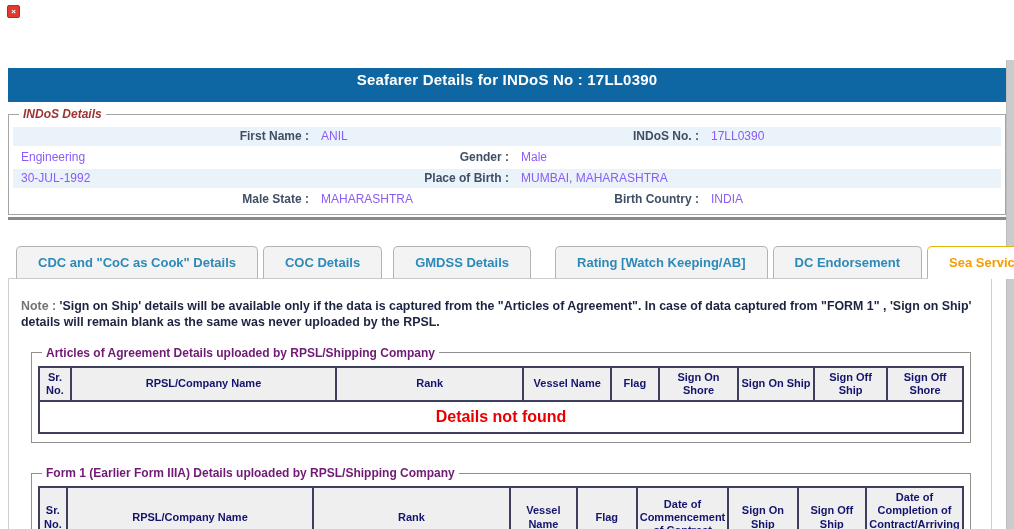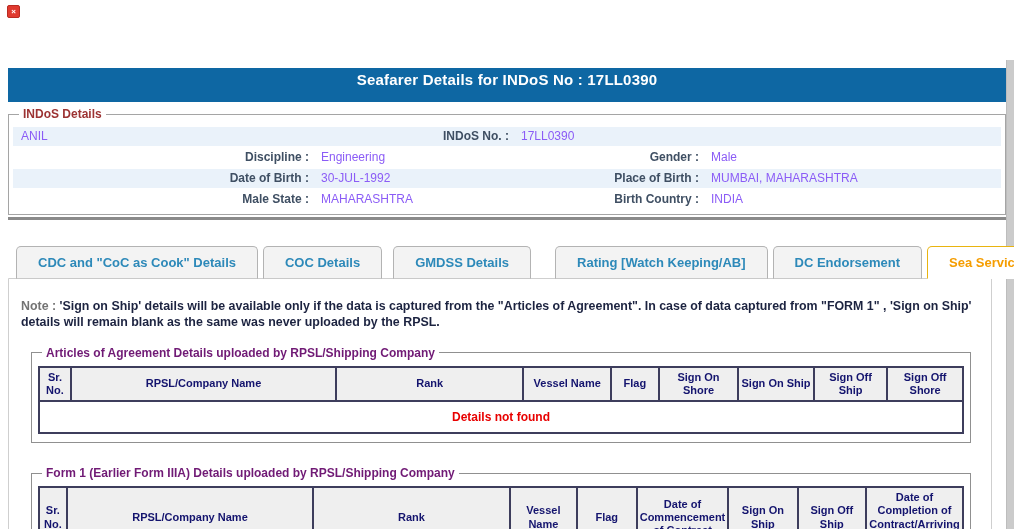--- a/index.html
+++ b/index.html
@@ -28,21 +28,21 @@
   .title-bar {
     height:34px; background:#0e67a3; color:#fff; text-align:center;
     font-weight:bold; font-size:15px; line-height:24px; letter-spacing:.2px;
   }
 
   
   fieldset.box {
     border:1px solid #a5a5a5; margin:5px 0 0 0; padding:6px 2px 3px 2px;
   }
   fieldset.box legend {
-    color:#9c3333; font-weight:bold; font-size:12px; margin-left:8px; padding:0 4px;
+    color:#9c3333; font-weight:bold; font-size:12px; margin-left:8px; padding:0 4px;font-style:italic;
   }
   .divider { height:3px; background:#8a8a8a; margin-top:2px; }
 
   .info-row {
     display:grid; grid-template-columns:300px 200px 190px 1fr;
     height:19px; line-height:19px; font-size:12px; margin:0 2px 2px 2px;
   }
   .info-row.alt { background:#eaf2fa; }
   .info-label { text-align:right; font-weight:bold; color:#3f4f63; padding-right:4px; white-space:nowrap; }
   .info-value { text-align:left; color:#8b5cf6; padding-left:8px; white-space:nowrap; }
@@ -87,21 +87,21 @@
 
   table.grid {
     border-collapse:collapse; margin:2px auto 2px auto; table-layout:fixed;
   }
   table.grid th, table.grid td { border:2px solid #3d3d5c; }
   table.grid th {
     background:#efefef; color:#14146e; font-weight:bold; font-size:11px;
     text-align:center; padding:3px 2px; line-height:1.2;
   }
   td.empty-msg {
-    color:#e80000; font-weight:bold; font-size:12px; text-align:center;
+    color:#e80000; font-weight:bold; font-size:16px; text-align:center;
     padding:2px; height:32px; background:#fff;
   }
   table.grid td.cell {
     font-size:10.5px; font-weight:bold; color:#3c3c3c; padding:3px 5px;
     height:28px; line-height:1.25; background:#fff; overflow:hidden;
   }
   td.cell.c-center { text-align:center; }
   td.cell.c-left { text-align:left; }
 </style>
 </head>
@@ -111,32 +111,31 @@
 <div class="scroll-strip"></div>
 
 <div class="main">
 
   <div class="title-bar">Seafarer Details for INDoS No : 17LL0390</div>
 
   <fieldset class="box">
     <legend>INDoS Details</legend>
 
     <div class="info-row alt">
+      <div class="info-label">First Name :</div>
       <div class="info-value">ANIL</div>
       <div class="info-label">INDoS No. :</div>
       <div class="info-value">17LL0390</div>
     </div>
     <div class="info-row">
-      <div class="info-label">Discipline :</div>
       <div class="info-value">Engineering</div>
       <div class="info-label">Gender :</div>
       <div class="info-value">Male</div>
     </div>
     <div class="info-row alt">
-      <div class="info-label">Date of Birth :</div>
       <div class="info-value">30-JUL-1992</div>
       <div class="info-label">Place of Birth :</div>
       <div class="info-value">MUMBAI, MAHARASHTRA</div>
     </div>
     <div class="info-row">
       <div class="info-label">Male State :</div>
       <div class="info-value">MAHARASHTRA</div>
       <div class="info-label">Birth Country :</div>
       <div class="info-value">INDIA</div>
     </div>

